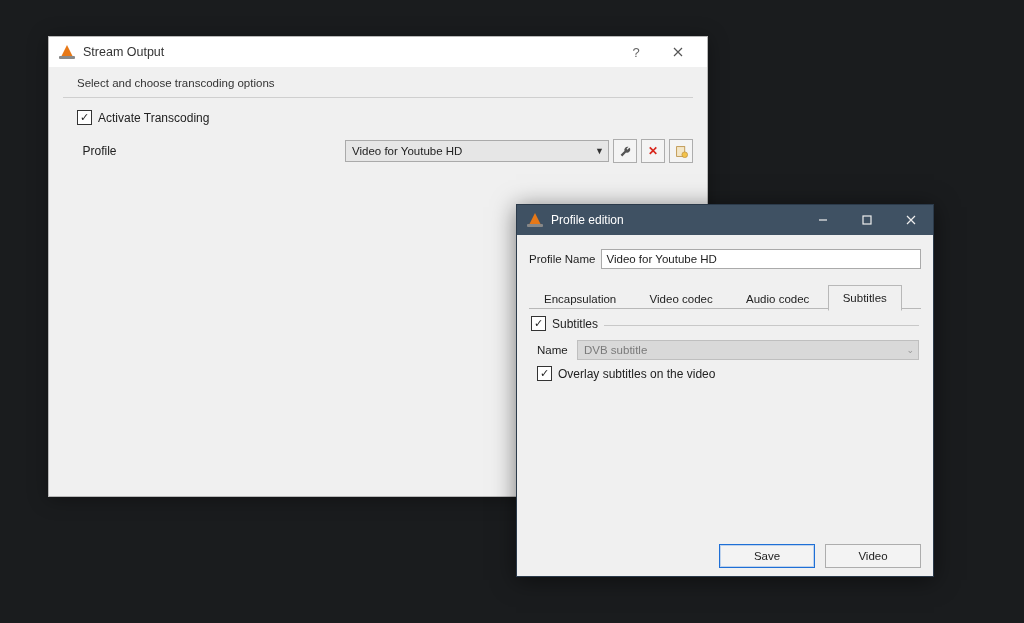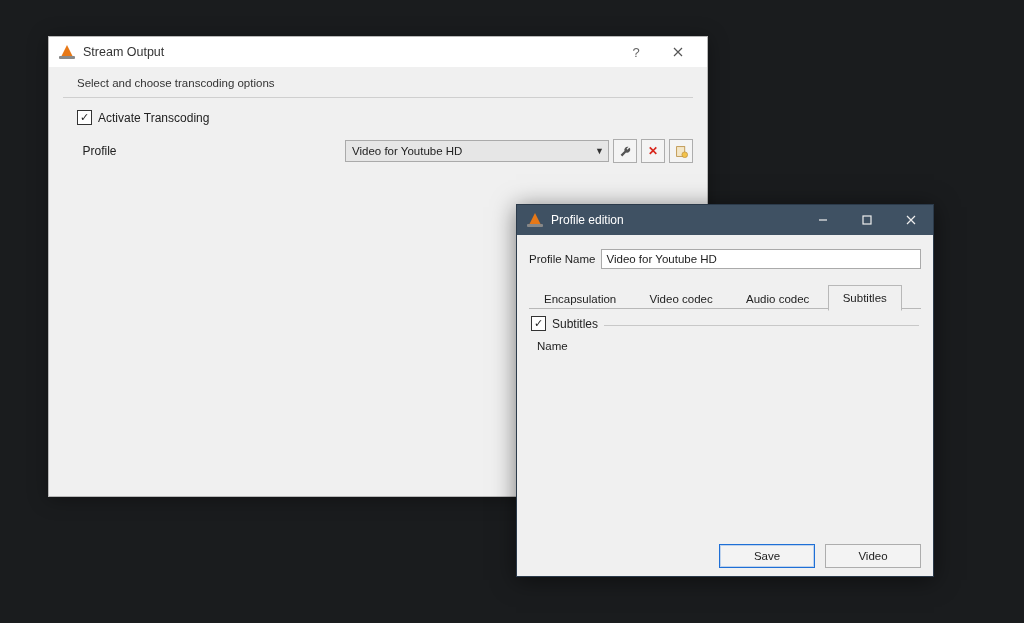--- a/index.html
+++ b/index.html
@@ -381,20 +381,28 @@
     </div>
 
     <div class="tab-body">
       <div class="fieldset">
         <div class="fieldset-legend">
           <span class="chk checked"></span>
           <span>Subtitles</span>
         </div>
         <div class="row" style="margin-top:6px;">
           <span class="codec-lbl">Name</span>
+          <span class="codec-combo">
+            <span>DVB subtitle</span>
+            <span class="arrow">⌄</span>
+          </span>
+        </div>
+        <div class="row" style="margin-top:6px; margin-left:6px;">
+          <span class="chk checked"></span>
+          <span>Overlay subtitles on the video</span>
         </div>
       </div>
     </div>
 
     <div class="footer">
       <span class="std-btn primary">Save</span>
       <span class="std-btn">Video</span>
     </div>
   </div>
 </div>

